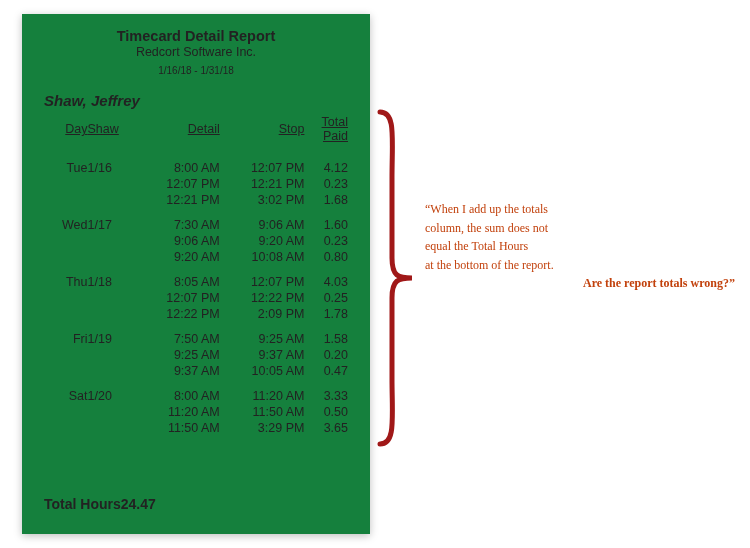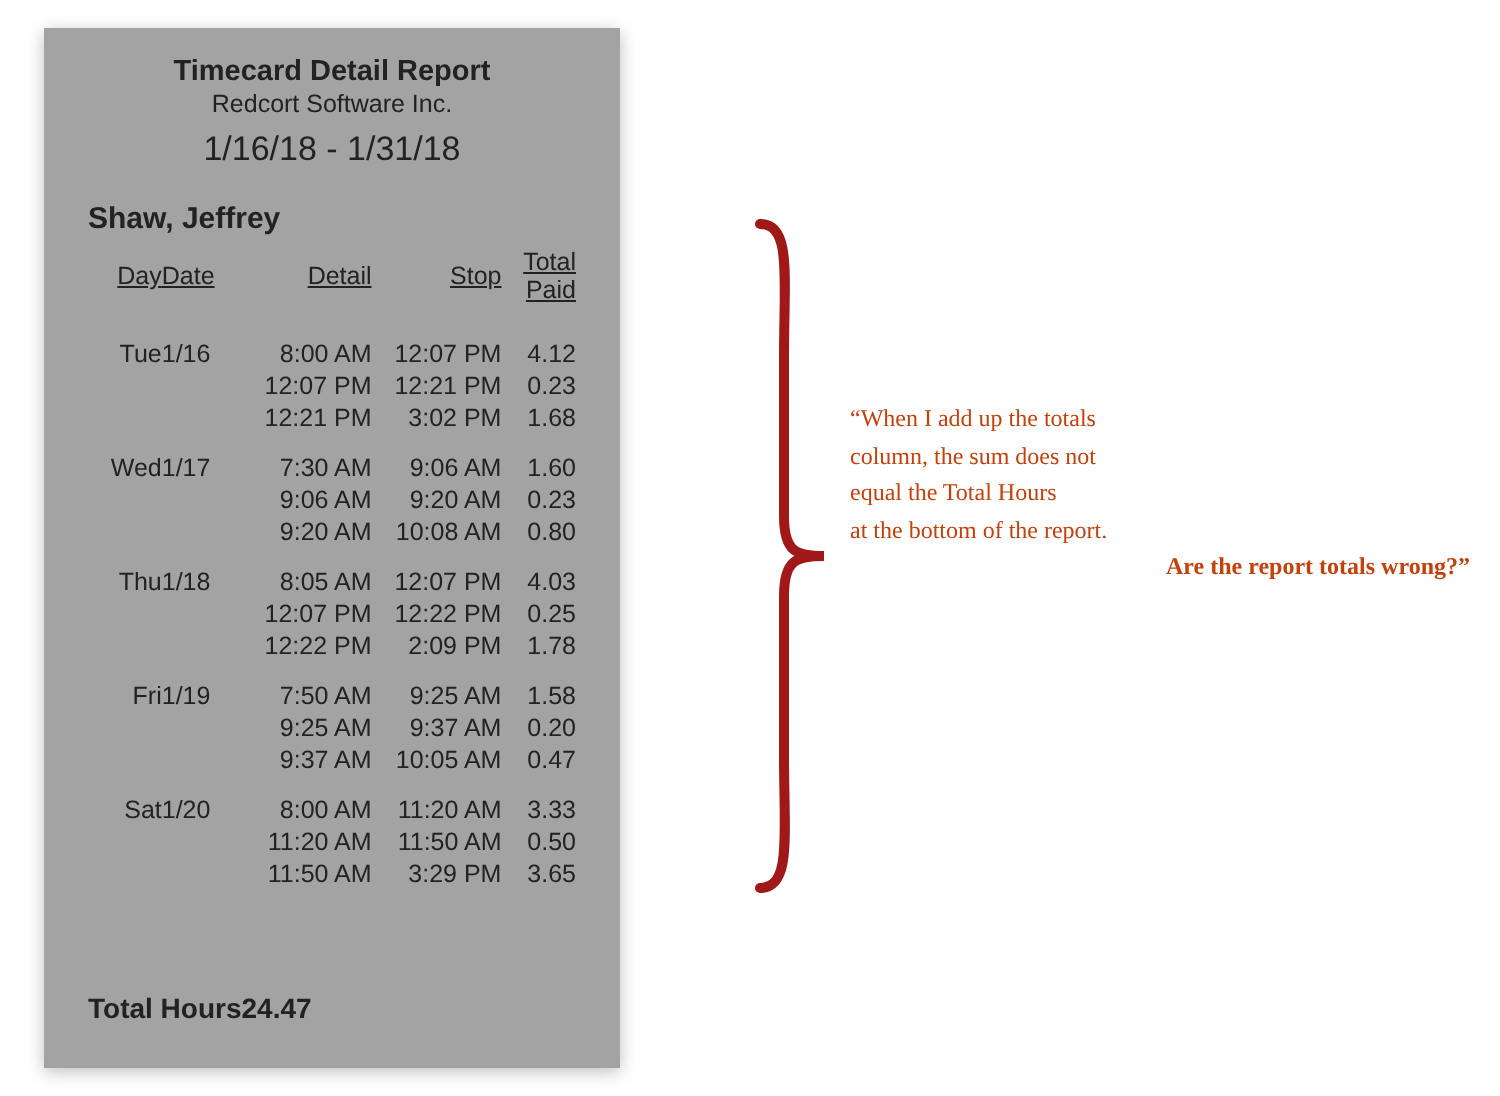--- a/index.html
+++ b/index.html
@@ -8,33 +8,33 @@
     height: 548px;
     background: #fff;
     font-family: Arial, Helvetica, sans-serif;
     position: relative;
     overflow: hidden;
   }
   .report {
     position: absolute;
     left: 22px;
     top: 14px;
-    width: 288px;
+    width: 348px;
     height: 520px;
-    background: #a3a3a3;
+    background: #15803d;
     box-shadow: 0 2px 8px rgba(0,0,0,0.25);
     padding: 14px 22px 14px 22px;
     color: #222;
     font-size: 13px;
   }
   .report-header { text-align: center; margin-bottom: 16px; }
   .report-title { font-weight: bold; font-size: 14.5px; margin-bottom: 1px; }
   .report-company { font-size: 12.5px; margin-bottom: 6px; }
-  .report-range { font-size: 17px; }
-  .employee-name { font-weight: bold; font-size: 15px; margin-top: 14px; margin-bottom: 6px; }
+  .report-range { font-size: 10px; }
+  .employee-name { font-weight: bold; font-size: 15px; margin-top: 14px; margin-bottom: 6px; font-style: italic; }
   .tbl { width: 100%; border-collapse: collapse; font-size: 12.5px; }
   .tbl th {
     text-align: left;
     font-weight: normal;
     text-decoration: underline;
     padding-bottom: 8px;
     font-size: 12.5px;
   }
   .tbl th.r, .tbl td.r { text-align: right; }
   .tbl td { padding: 1px 0; }
@@ -82,21 +82,21 @@
     <div class="report-company">Redcort Software Inc.</div>
     <div class="report-range">1/16/18 - 1/31/18</div>
   </div>
 
   <div class="employee-name">Shaw, Jeffrey</div>
 
   <table class="tbl">
     <thead>
       <tr>
         <th class="day-col">Day</th>
-        <th class="date-col">Date</th>
+        <th class="date-col">Shaw</th>
         <th class="start-col r">Detail</th>
         <th class="stop-col r">Stop</th>
         <th class="total-col r">Total Paid</th>
       </tr>
     </thead>
     <tbody id="tbody">
         <tr class="group-first">
           <td class="day-col">Tue</td>
           <td class="date-col">1/16</td>
           <td class="start-col r">8:00 AM</td>

